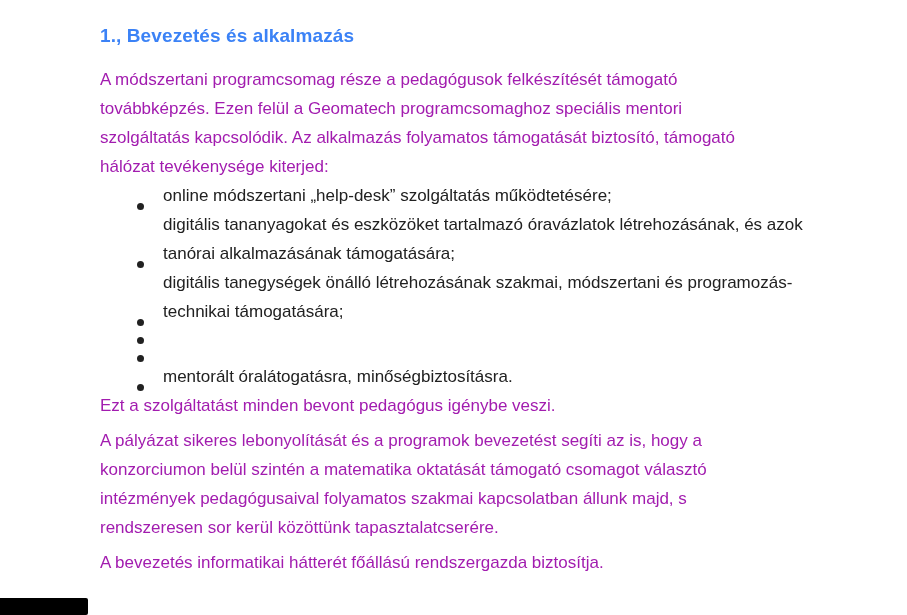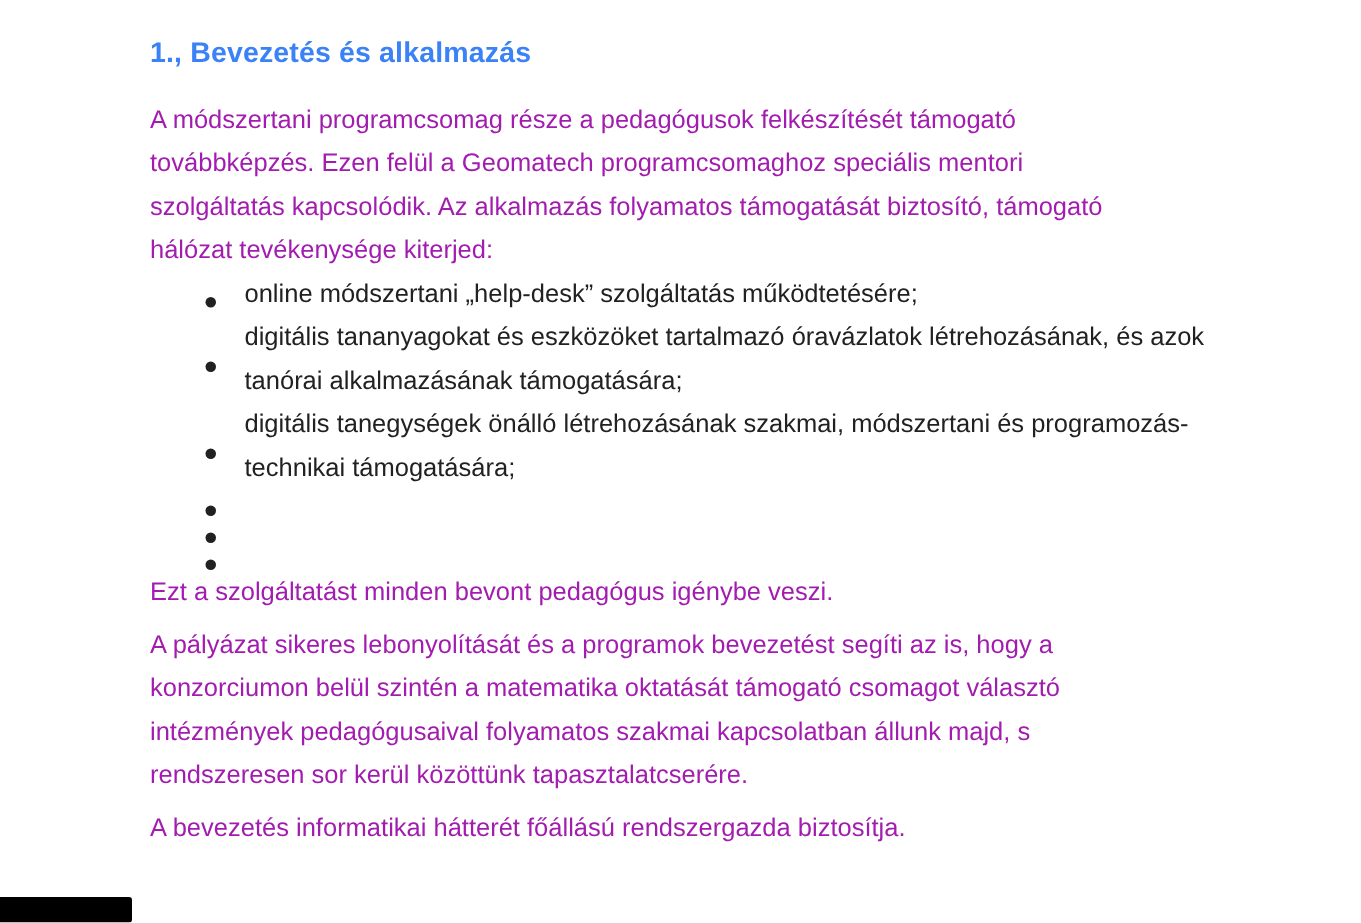--- a/index.html
+++ b/index.html
@@ -30,21 +30,21 @@
     white-space: pre;
     color: #a21caf;
   }
   .bullets {
     list-style: none;
     margin: 0;
     padding: 0;
   }
   .bullet {
     display: flex;
-    align-items: center;
+    align-items: flex-end;
     font-size: 17px;
     line-height: 29px;
   }
   .dot {
     flex: none;
     width: 7px;
     height: 7px;
     border-radius: 50%;
     background: #212121;
     margin: 11px 0 0 37px;
@@ -94,20 +94,21 @@
 technikai támogatására;</span>
     </li>
     <li class="bullet">
       <span class="dot"></span>
     </li>
     <li class="bullet">
       <span class="dot"></span>
     </li>
     <li class="bullet">
       <span class="dot"></span>
+      <span class="btext">mentorált óralátogatásra, minőségbiztosításra.</span>
     </li>
   </ul>
 
   <p class="para p-after-bullets">Ezt a szolgáltatást minden bevont pedagógus igénybe veszi.</p>
 
   <p class="para p-spaced">A pályázat sikeres lebonyolítását és a programok bevezetést segíti az is, hogy a
 konzorciumon belül szintén a matematika oktatását támogató csomagot választó
 intézmények pedagógusaival folyamatos szakmai kapcsolatban állunk majd, s
 rendszeresen sor kerül közöttünk tapasztalatcserére.</p>
 

